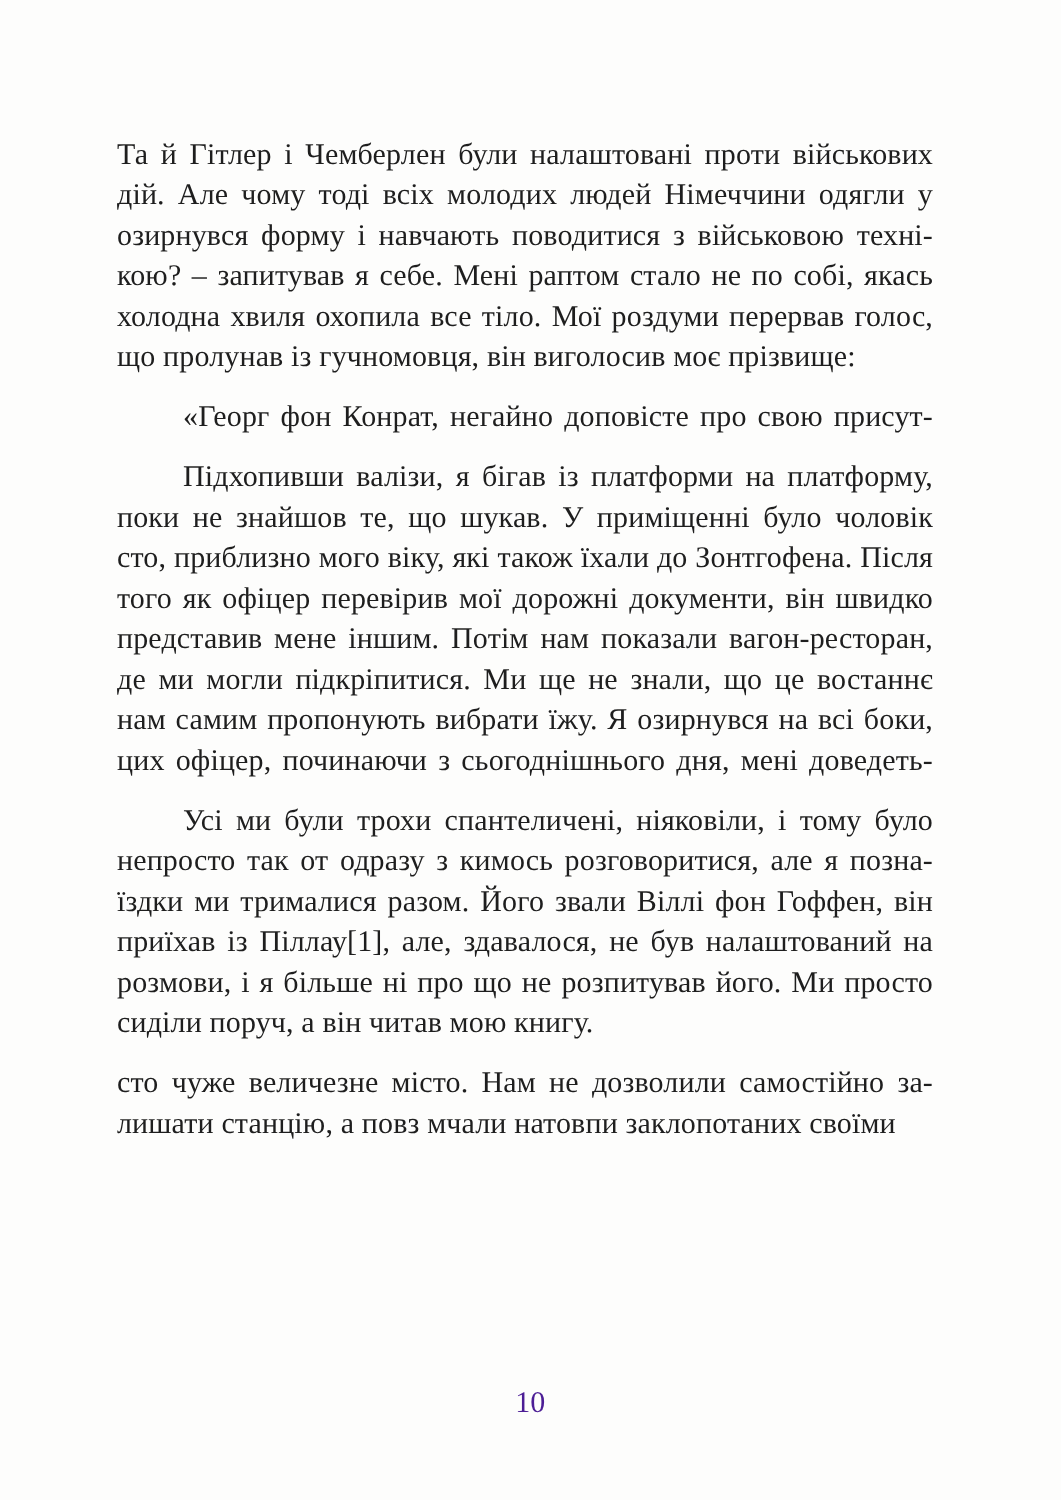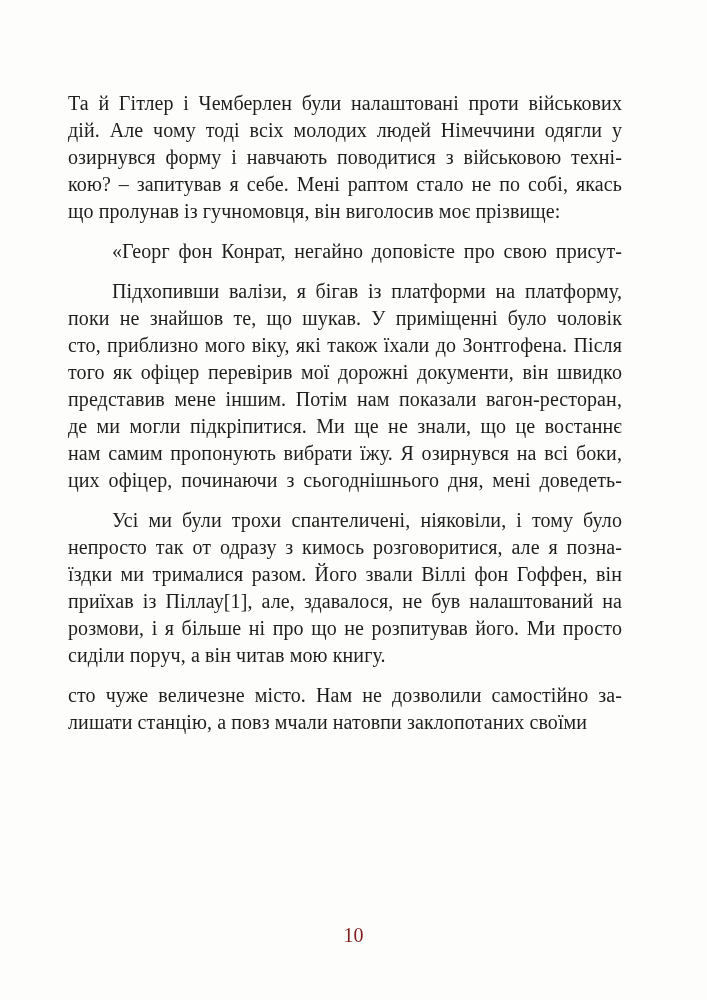--- a/index.html
+++ b/index.html
@@ -17,21 +17,21 @@
     overflow: hidden;
     margin: 0 auto;
   }
   .text-block {
     position: absolute;
     left: 68px;
     top: 90px;
     width: 554px;
   }
   .para {
-    margin: 0 0 13px 0;
+    margin: 0 0 13px 10px;
   }
   .para:last-child {
     margin-bottom: 0;
   }
   .line {
     font-size: 20px;
     line-height: 27px;
     height: 27px;
     white-space: nowrap;
     text-align: justify;
@@ -45,33 +45,34 @@
     text-align-last: left;
   }
   .page-number {
     position: absolute;
     left: 0;
     top: 922px;
     width: 707px;
     text-align: center;
     font-size: 20px;
     line-height: 27px;
-    color: #7f1d1d;
+    color: #4c1d95;
   }
 </style>
 </head>
 <body>
 
 <div class="page">
   <div class="text-block">
       <div class="para">
         <div class="line">Та й Гітлер і Чемберлен були налаштовані проти військових</div>
         <div class="line">дій. Але чому тоді всіх молодих людей Німеччини одягли у</div>
         <div class="line">озирнувся форму і навчають поводитися з військовою техні-</div>
         <div class="line">кою? – запитував я себе. Мені раптом стало не по собі, якась</div>
+        <div class="line">холодна хвиля охопила все тіло. Мої роздуми перервав голос,</div>
         <div class="line last">що пролунав із гучномовця, він виголосив моє прізвище:</div>
       </div>
       <div class="para">
         <div class="line indent">«Георг фон Конрат, негайно доповісте про свою присут-</div>
       </div>
       <div class="para">
         <div class="line indent">Підхопивши валізи, я бігав із платформи на платформу,</div>
         <div class="line">поки не знайшов те, що шукав. У приміщенні було чоловік</div>
         <div class="line">сто, приблизно мого віку, які також їхали до Зонтгофена. Після</div>
         <div class="line">того як офіцер перевірив мої дорожні документи, він швидко</div>

